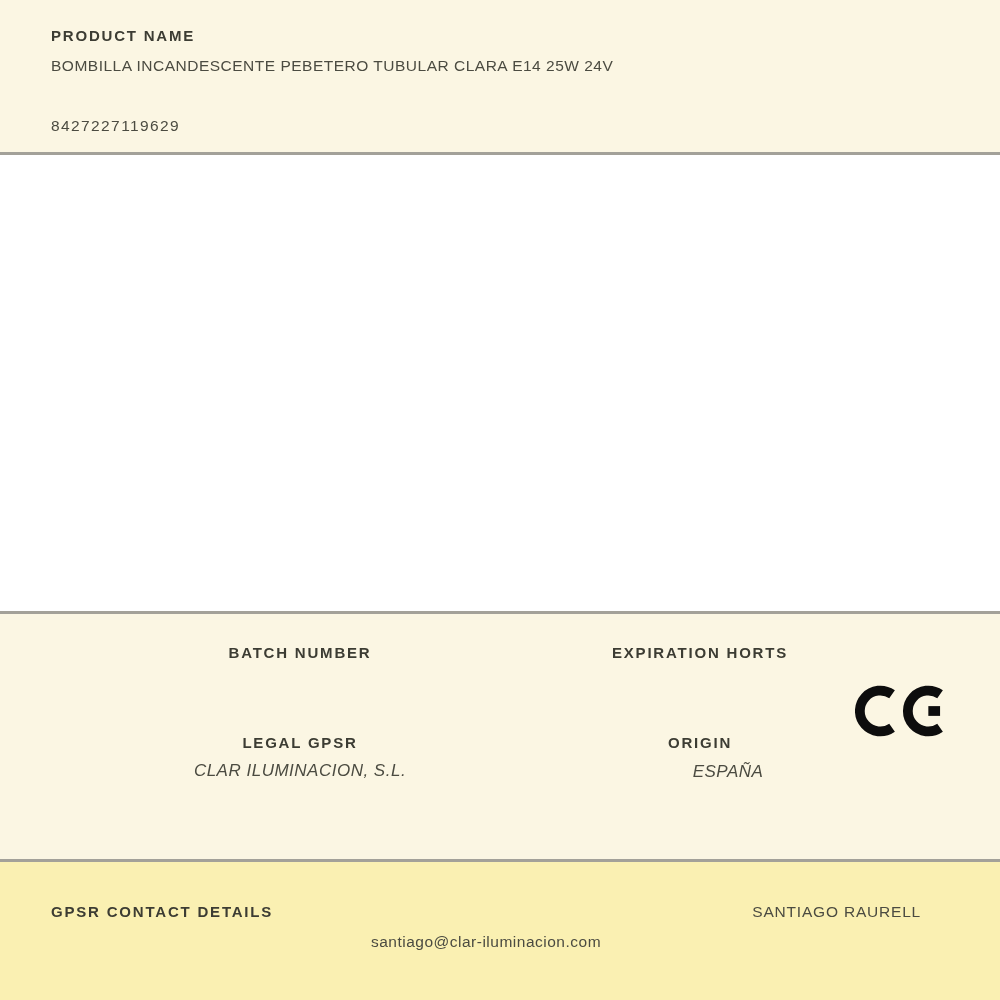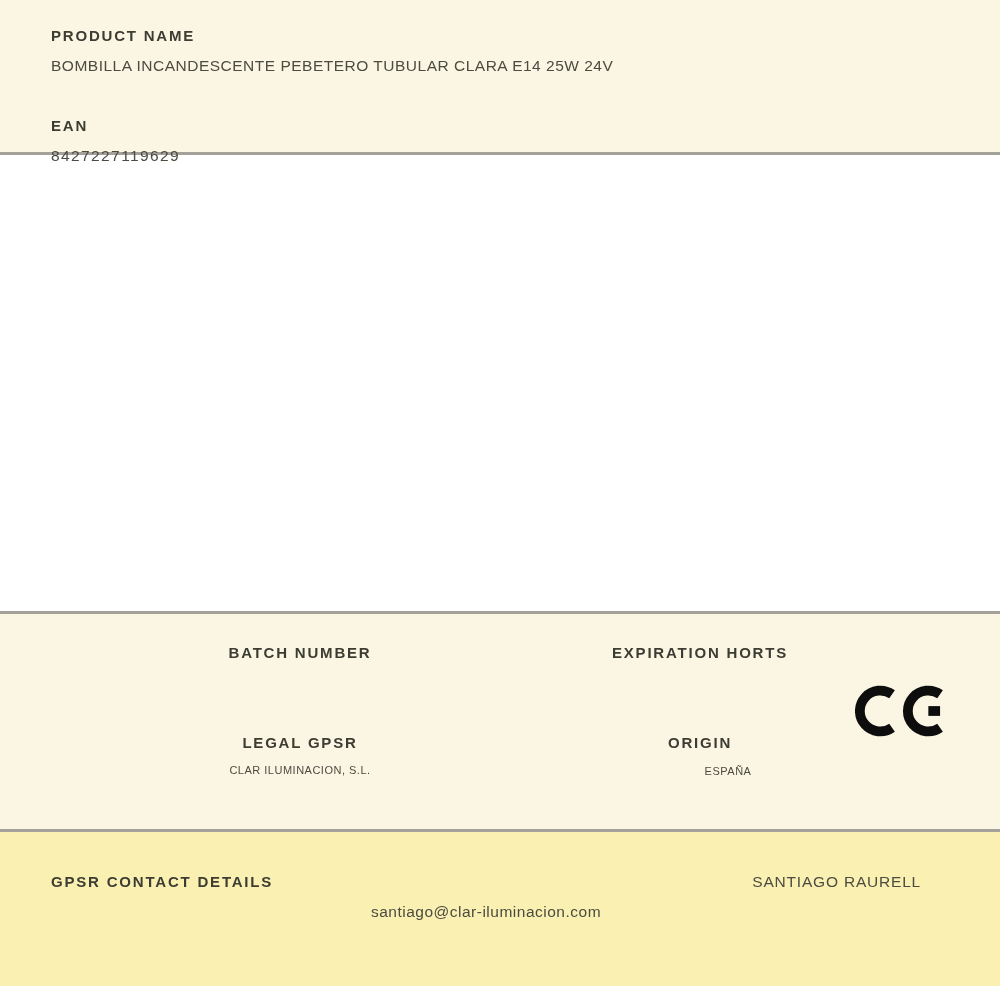--- a/index.html
+++ b/index.html
@@ -45,42 +45,43 @@
   
   .section-middle{
     height:462px;
     background:var(--white-bg);
     border-top:3px solid var(--divider);
     border-bottom:3px solid var(--divider);
   }
 
   
   .section-info{
-    height:215px;
+    height:245px;
     background:var(--cream-bg);
     position:relative;
   }
   .info-label{
     position:absolute;
     transform:translateX(-50%);
     white-space:nowrap;
     font-size:15px;
     font-weight:bold;
     letter-spacing:1.8px;
     color:var(--heading-text);
     line-height:19px;
   }
   .info-value{
     position:absolute;
     transform:translateX(-50%);
     white-space:nowrap;
-    font-size:11px;
+    font-size:17px;
     letter-spacing:0.5px;
     color:var(--body-text);
     line-height:19px;
+    font-style:italic;
   }
   .pos-batch{left:300px;top:29px;}
   .pos-expiration{left:700px;top:29px;}
   .pos-legal-label{left:300px;top:119px;}
   .pos-legal-value{left:300px;top:147px;}
   .pos-origin-label{left:700px;top:119px;}
   .pos-origin-value{left:692px;top:148px;margin-left:36px;}
   .ce-mark{
     position:absolute;
     top:68px;
@@ -136,21 +137,20 @@
 <body>
 
 <div class="sheet">
 
   <section class="section-top">
     <div class="field">
       <div class="field-label">PRODUCT NAME</div>
       <div class="field-value">BOMBILLA INCANDESCENTE PEBETERO TUBULAR CLARA E14 25W 24V</div>
     </div>
     <div class="field">
-      <div class="field-label">EAN</div>
       <div class="field-value ean-value">8427227119629</div>
     </div>
   </section>
 
   <section class="section-middle"></section>
 
   <section class="section-info">
     <div class="info-label pos-batch">BATCH NUMBER</div>
     <div class="info-label pos-expiration">EXPIRATION HORTS</div>
 

